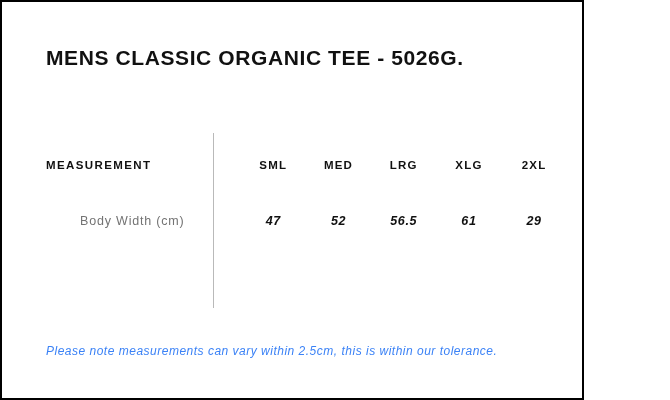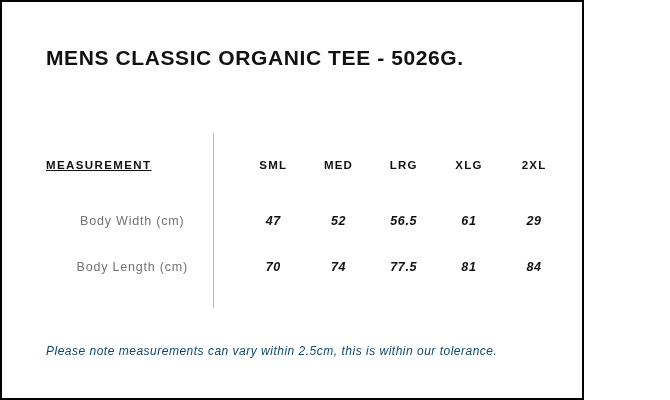--- a/index.html
+++ b/index.html
@@ -58,21 +58,20 @@
     height: 66px;
     vertical-align: middle;
   }
   .head-label {
     font-size: 11.5px;
     font-weight: bold;
     letter-spacing: 1.4px;
     color: #111111;
     text-align: left;
     text-transform: uppercase;
-    text-decoration: underline;
   }
   .head-size {
     font-size: 11.5px;
     font-weight: bold;
     letter-spacing: 1.2px;
     color: #111111;
     text-align: center;
   }
   .body-row td {
     height: 46px;
@@ -100,21 +99,21 @@
     height: 175px;
     background: #b9b9b9;
   }
   .note {
     position: absolute;
     left: 44px;
     top: 342px;
     font-size: 12px;
     font-style: italic;
     letter-spacing: 0.5px;
-    color: #0c4a6e;
+    color: #3b82f6;
     white-space: nowrap;
   }
 </style>
 </head>
 <body>
 
 <div class="page">
 
   <div class="title">MENS CLASSIC ORGANIC TEE - 5026G.</div>
 
@@ -148,29 +147,19 @@
         <tr class="body-row">
           <td class="row-label">Body Width (cm)</td>
           <td></td>
           <td class="cell-value">47</td>
           <td class="cell-value">52</td>
           <td class="cell-value">56.5</td>
           <td class="cell-value">61</td>
           <td class="cell-value">29</td>
           <td class="cell-value">68</td>
         </tr>
-        <tr class="body-row">
-          <td class="row-label">Body Length (cm)</td>
-          <td></td>
-          <td class="cell-value">70</td>
-          <td class="cell-value">74</td>
-          <td class="cell-value">77.5</td>
-          <td class="cell-value">81</td>
-          <td class="cell-value">84</td>
-          <td class="cell-value">87</td>
-        </tr>
       </tbody>
     </table>
   </div>
 
   <div class="note">Please note measurements can vary within 2.5cm, this is within our tolerance.</div>
 
 </div>
 
 </body></html>

